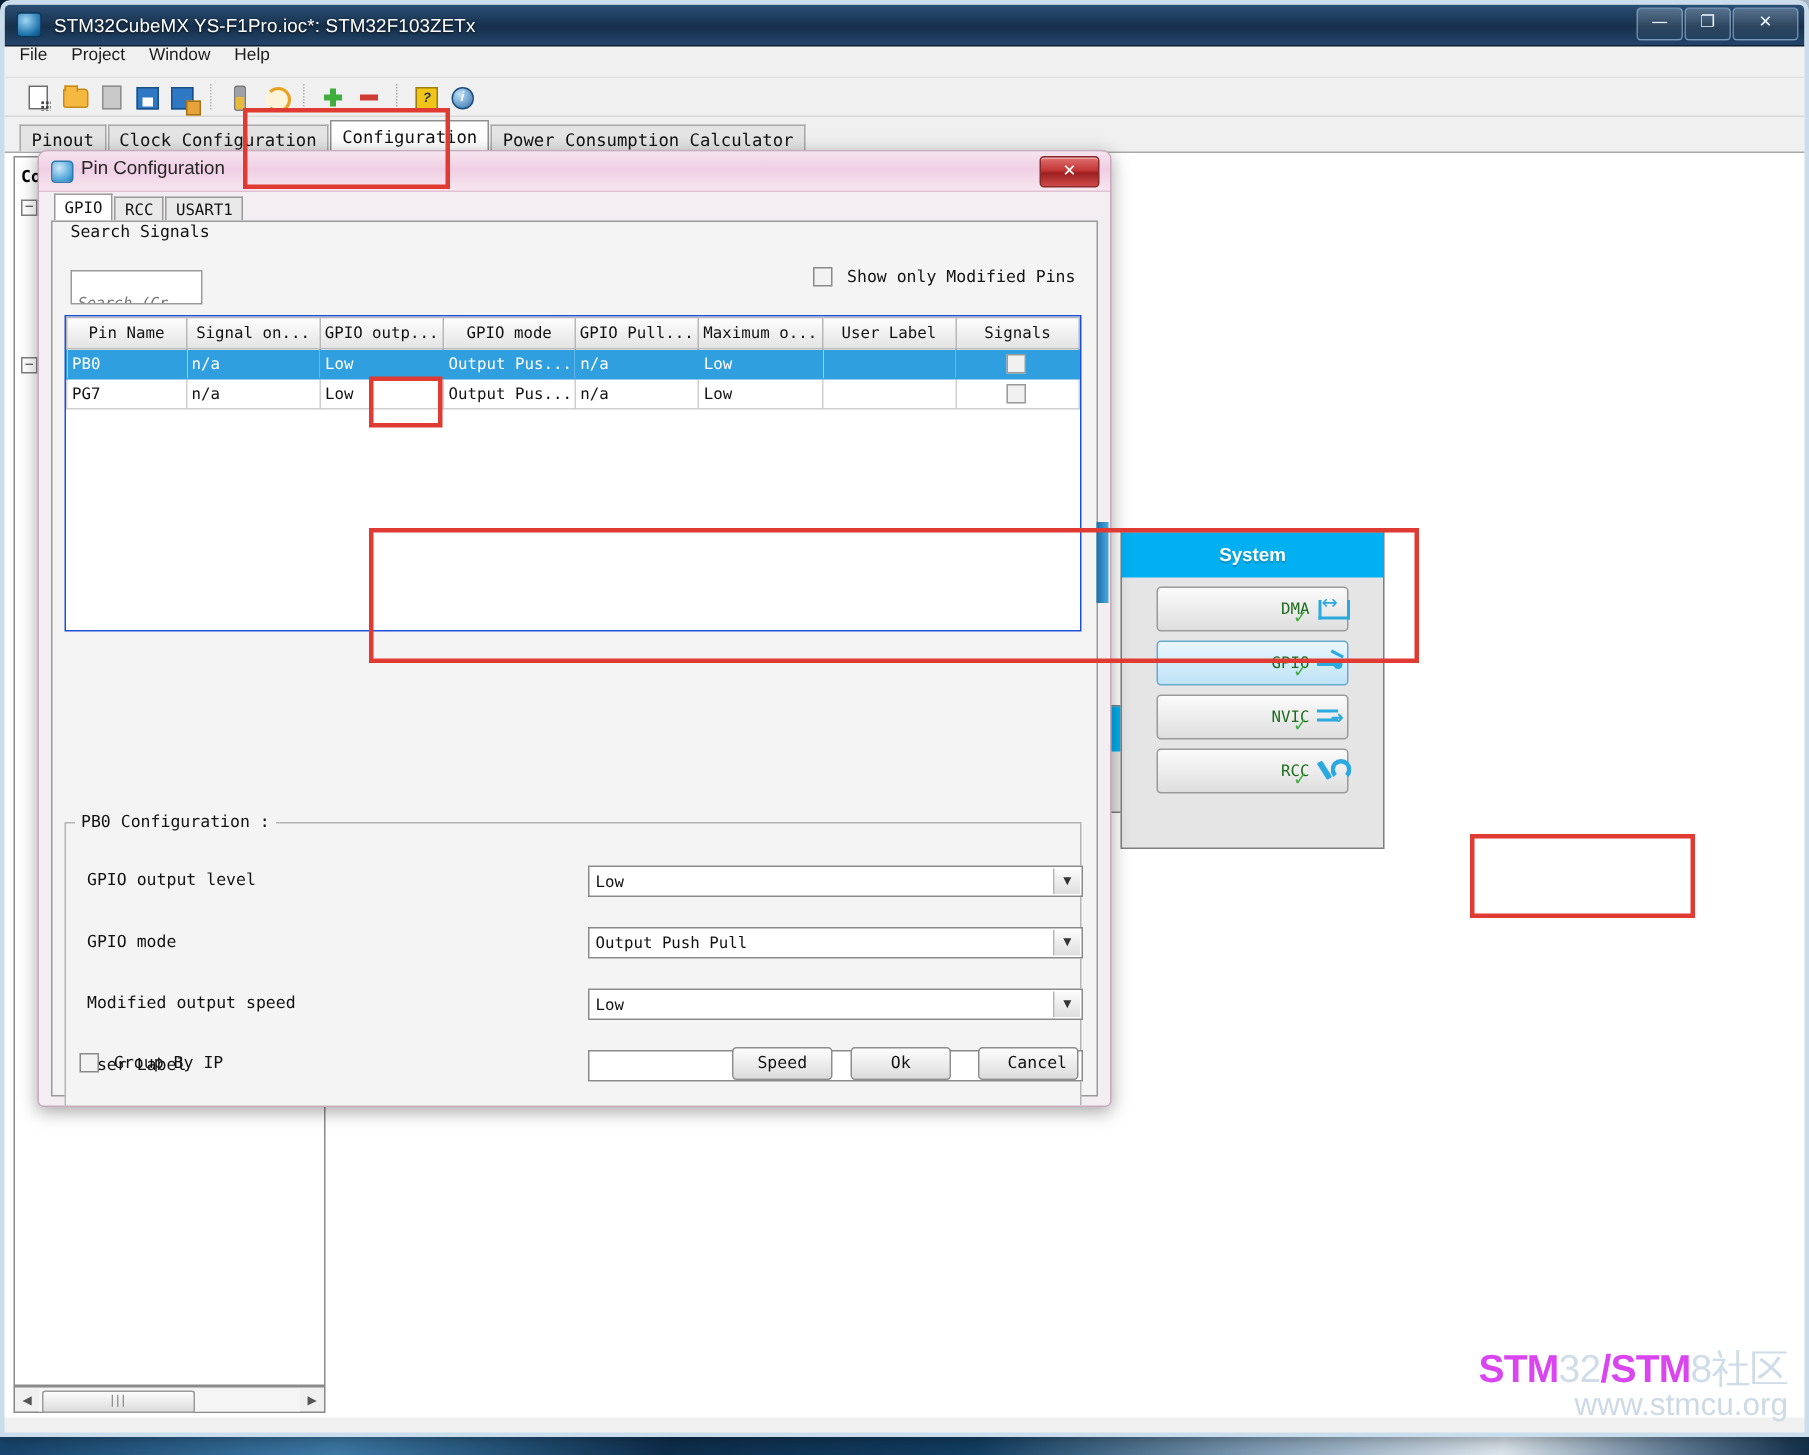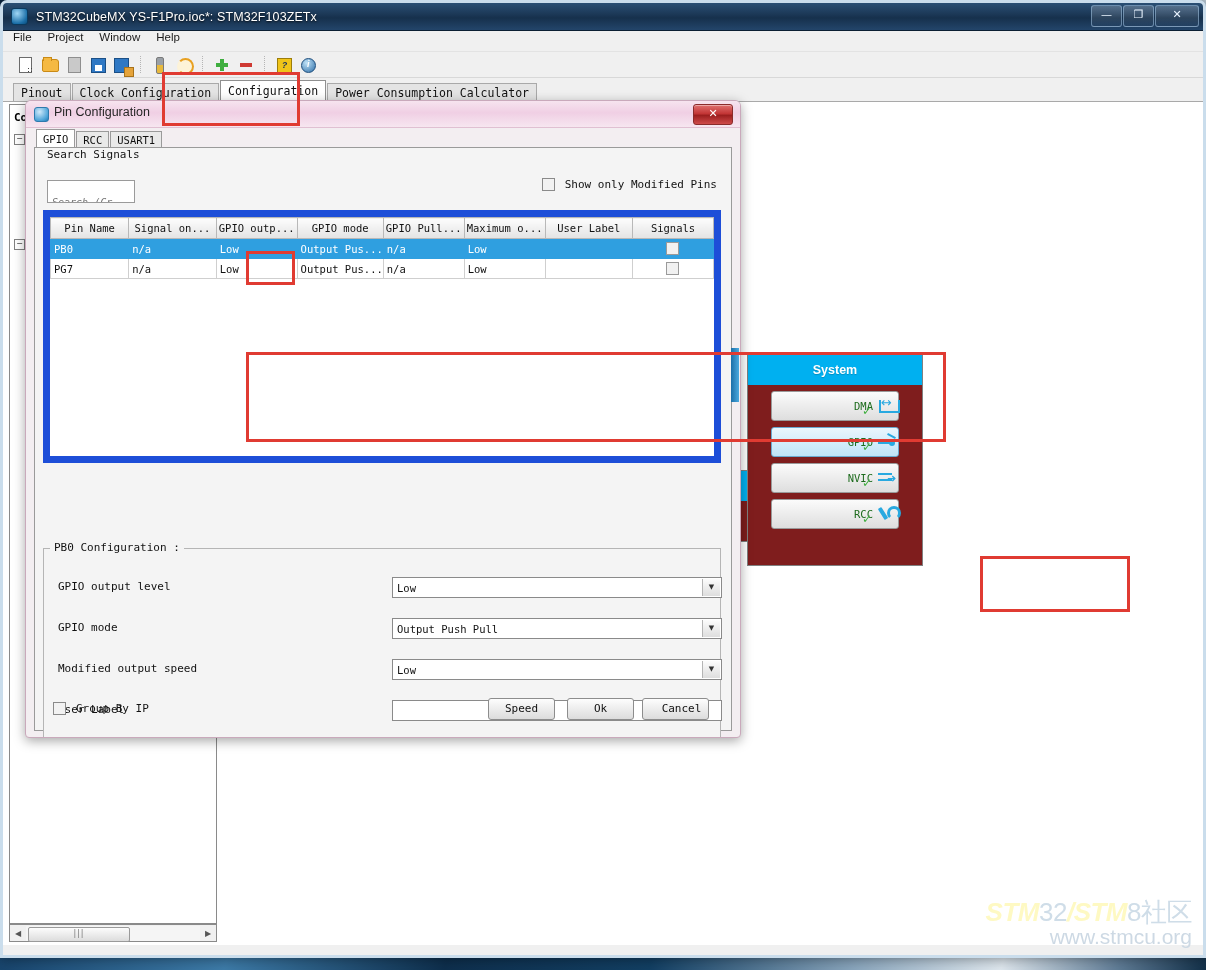--- a/index.html
+++ b/index.html
@@ -133,21 +133,21 @@
     position:absolute;left:6px;top:822px;width:208px;height:18px;
     background:#f0f0f0;border:1px solid #8a8a8a;box-sizing:border-box;display:flex;align-items:center;
   }
   .sb-arrow{width:16px;height:15px;text-align:center;font-size:8px;line-height:15px;color:#555;font-family:"DejaVu Sans",sans-serif;}
   .sb-track{flex:1;height:15px;background:#f5f5f5;position:relative;}
   .sb-thumb{position:absolute;left:2px;top:1px;width:100px;height:13px;
     background:linear-gradient(180deg,#fcfcfc,#dcdcdc);border:1px solid #9a9a9a;border-radius:2px;
     text-align:center;font-size:8px;color:#777;line-height:12px;letter-spacing:1px;font-family:"DejaVu Sans",sans-serif;}
   
   .ippanel{
-    position:absolute;background:#7f1d1d;border:1px solid #808080;box-sizing:border-box;
+    position:absolute;background:#e5e5e5;border:1px solid #808080;box-sizing:border-box;
   }
   .ippanel .iphdr{
     background:#00b0f0;color:#ffffff;font-weight:bold;font-size:12.5px;
     text-align:center;line-height:30px;height:30px;
     font-family:"Liberation Sans",sans-serif;
     text-shadow:0 1px 1px rgba(0,0,0,.2);
   }
   .ipbtn{
     margin:6px auto 0 auto;width:128px;height:30px;box-sizing:border-box;
     border:1px solid #9a9a9a;border-radius:3px;
@@ -207,22 +207,22 @@
   #searchlabel{position:absolute;left:12px;top:0;}
   #searchbox{
     position:absolute;left:12px;top:32px;width:88px;height:19px;box-sizing:border-box;
     background:#fff;border:1px solid #9a9a9a;
     font-family:"DejaVu Sans Mono","Liberation Mono",monospace;font-size:10px;color:#a5a5a5;
     padding:21px 0 0 4px;font-style:italic;
   }
   #showmod{position:absolute;right:14px;top:30px;display:flex;align-items:center;gap:5px;}
   
   #pintable{
-    position:absolute;left:8px;top:62px;right:10px;height:253px;
-    background:#fff;border:7px solid #1d4ed8;box-sizing:border-box;overflow:hidden;
+    position:absolute;left:8px;top:62px;right:10px;height:211px;
+    background:#fff;border:1px solid #1d4ed8;box-sizing:border-box;overflow:hidden;
   }
   table.pt{border-collapse:collapse;width:100%;table-layout:fixed;}
   table.pt th{
     background:linear-gradient(180deg,#fdfdfd,#e3e3e3);
     border:1px solid #b8b8b8;height:18px;
     font-family:"DejaVu Sans Mono","Liberation Mono",monospace;font-size:10.5px;font-weight:normal;color:#111;
     text-align:center;
   }
   table.pt td{
     border:1px solid #cfcfcf;height:17px;
@@ -266,21 +266,21 @@
     border:1px solid #8d8d8d;border-radius:3px;
     background:linear-gradient(180deg,#fdfdfd,#dcdcdc);
     font-family:"DejaVu Sans Mono","Liberation Mono",monospace;font-size:11px;color:#111;
     text-align:center;line-height:20px;
   }
   
   .redbox{position:absolute;border:3px solid #e03b32;z-index:60;pointer-events:none;background:transparent;}
   
   #wm{position:absolute;right:14px;bottom:22px;text-align:right;z-index:70;}
   #wm .l1{font-size:26px;font-weight:bold;color:#b9d4ea;letter-spacing:-.5px;line-height:28px;}
-  #wm .l1 .a{color:#fef9c3;font-style:italic;}
+  #wm .l1 .a{color:#d946ef;}
   #wm .l1 .b{color:#cfdde8;font-weight:normal;}
   #wm .l2{font-size:21px;color:#cdd9e4;line-height:22px;}
   
   #sidethumb{position:absolute;left:946px;top:468px;width:8px;height:54px;
     background:linear-gradient(90deg,#1b6fa8,#4aa9de);z-index:45;}
 </style>
 </head>
 <body>
 
 <div id="desktop"></div>
@@ -533,21 +533,21 @@
             </div>
           </div>
 
           <div id="dfooter">
             <div id="groupbyip">
               <span class="cbox"></span>
               <span class="lbl-mono">Group By IP</span>
             </div>
             <div class="dbtn" style="right:166px;">Speed</div>
             <div class="dbtn" style="right:87px;">Ok</div>
-            <div class="dbtn" style="right:12px;padding-left:12px;">Cancel</div>
+            <div class="dbtn" style="right:2px;padding-left:12px;">Cancel</div>
           </div>
 
         </div>
       </div>
     </div>
 
   </div>
 </div>
 
 <div class="redbox" style="left:162px;top:72px;width:132px;height:48px;"></div>

